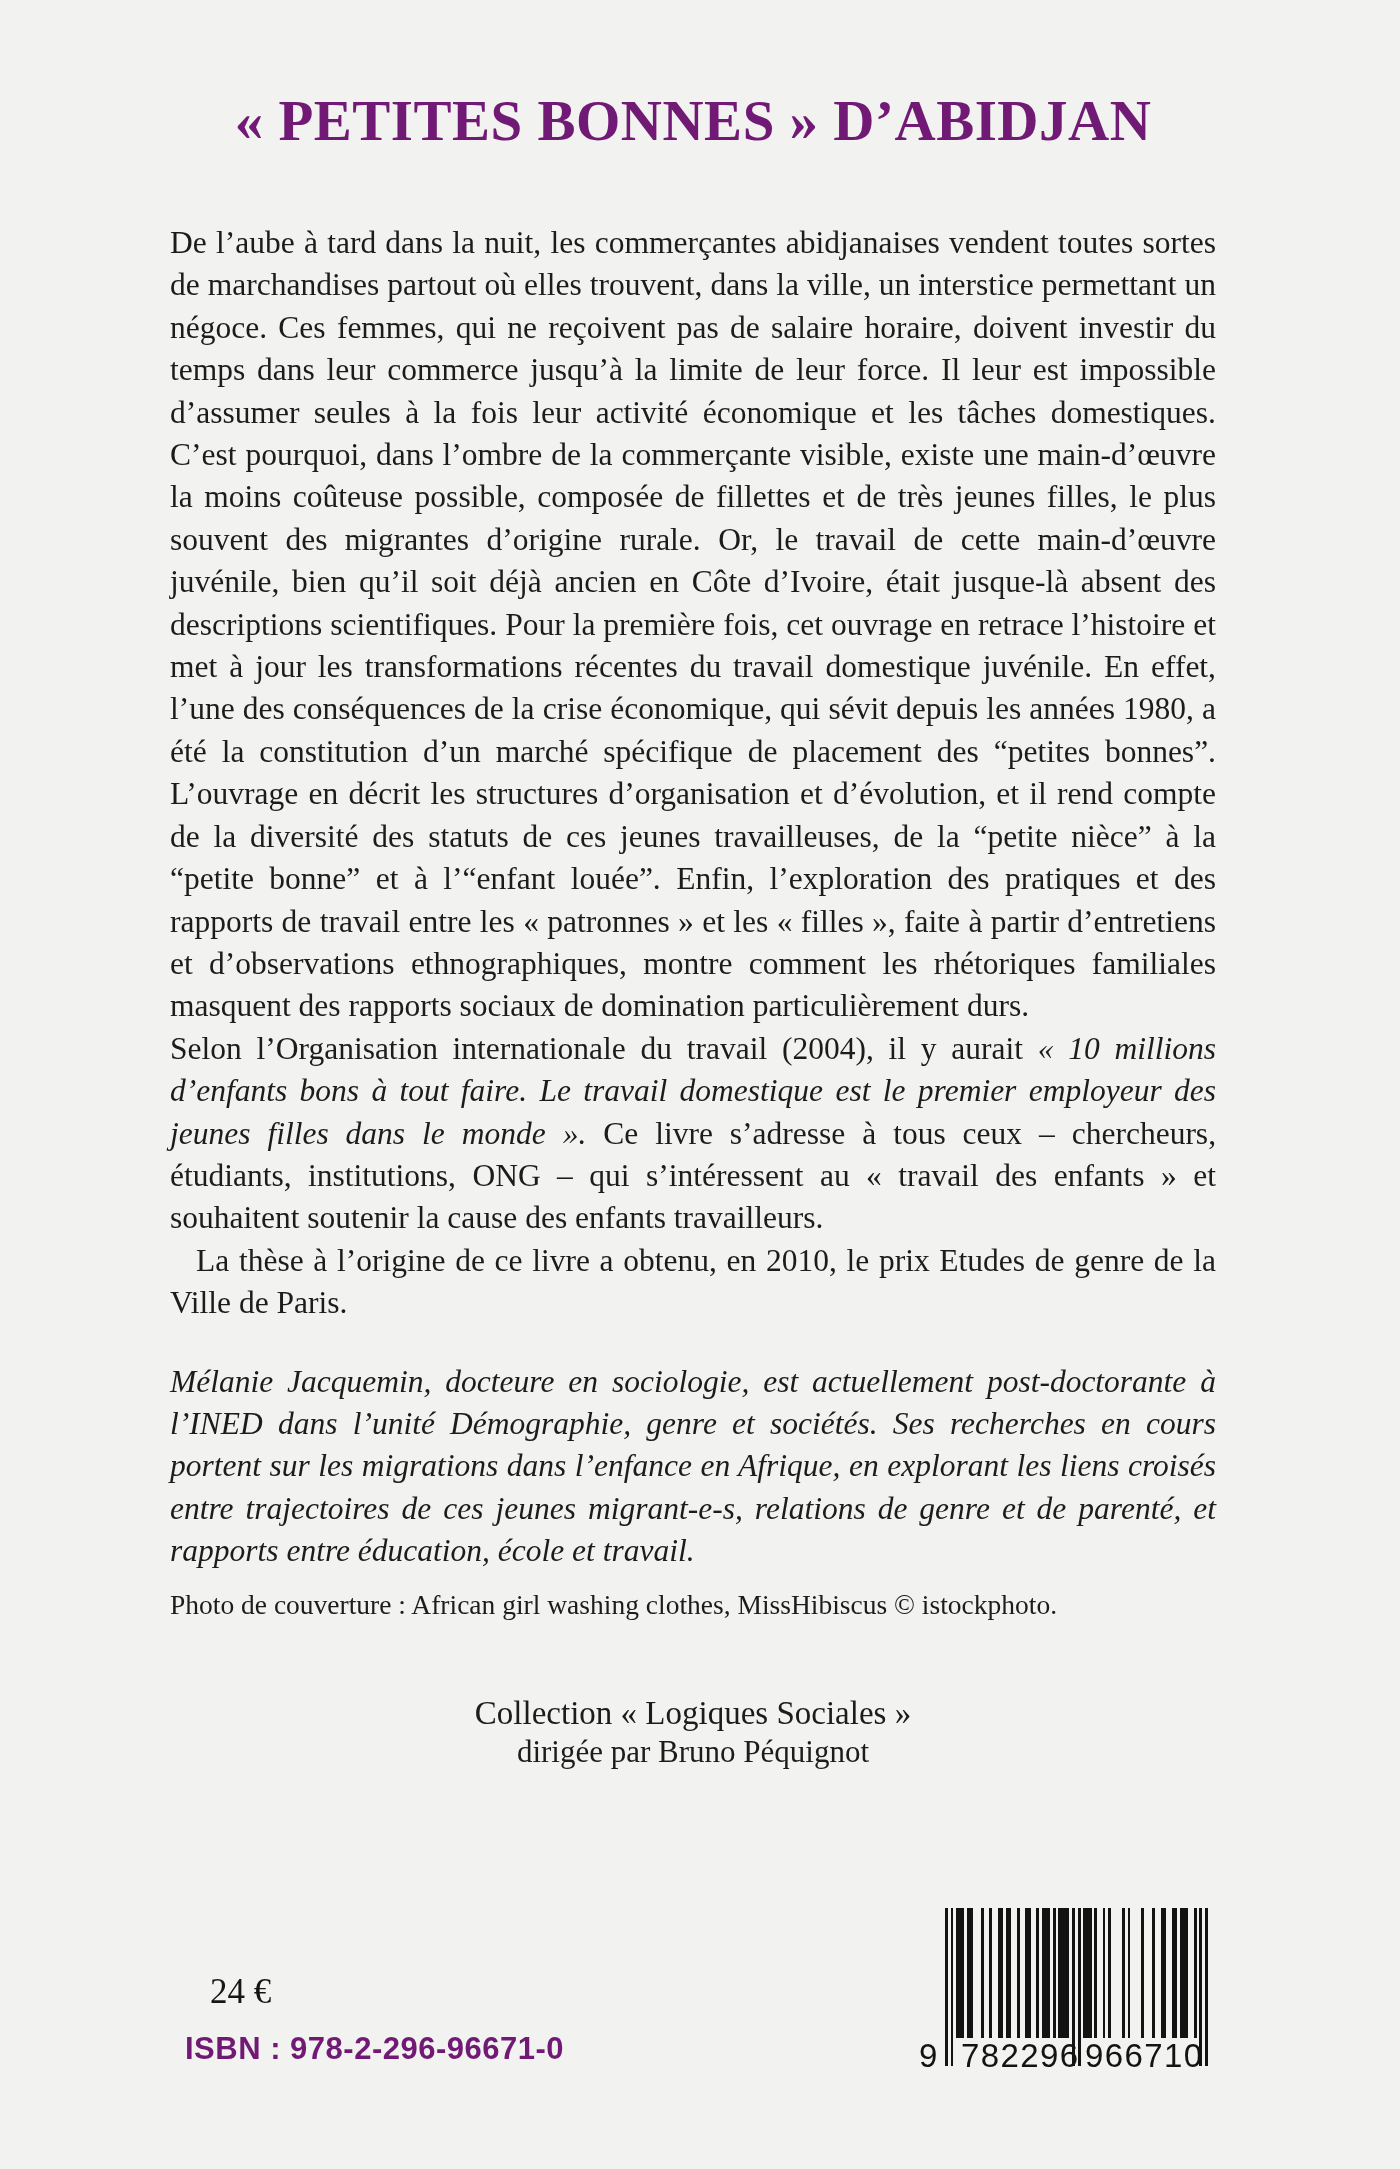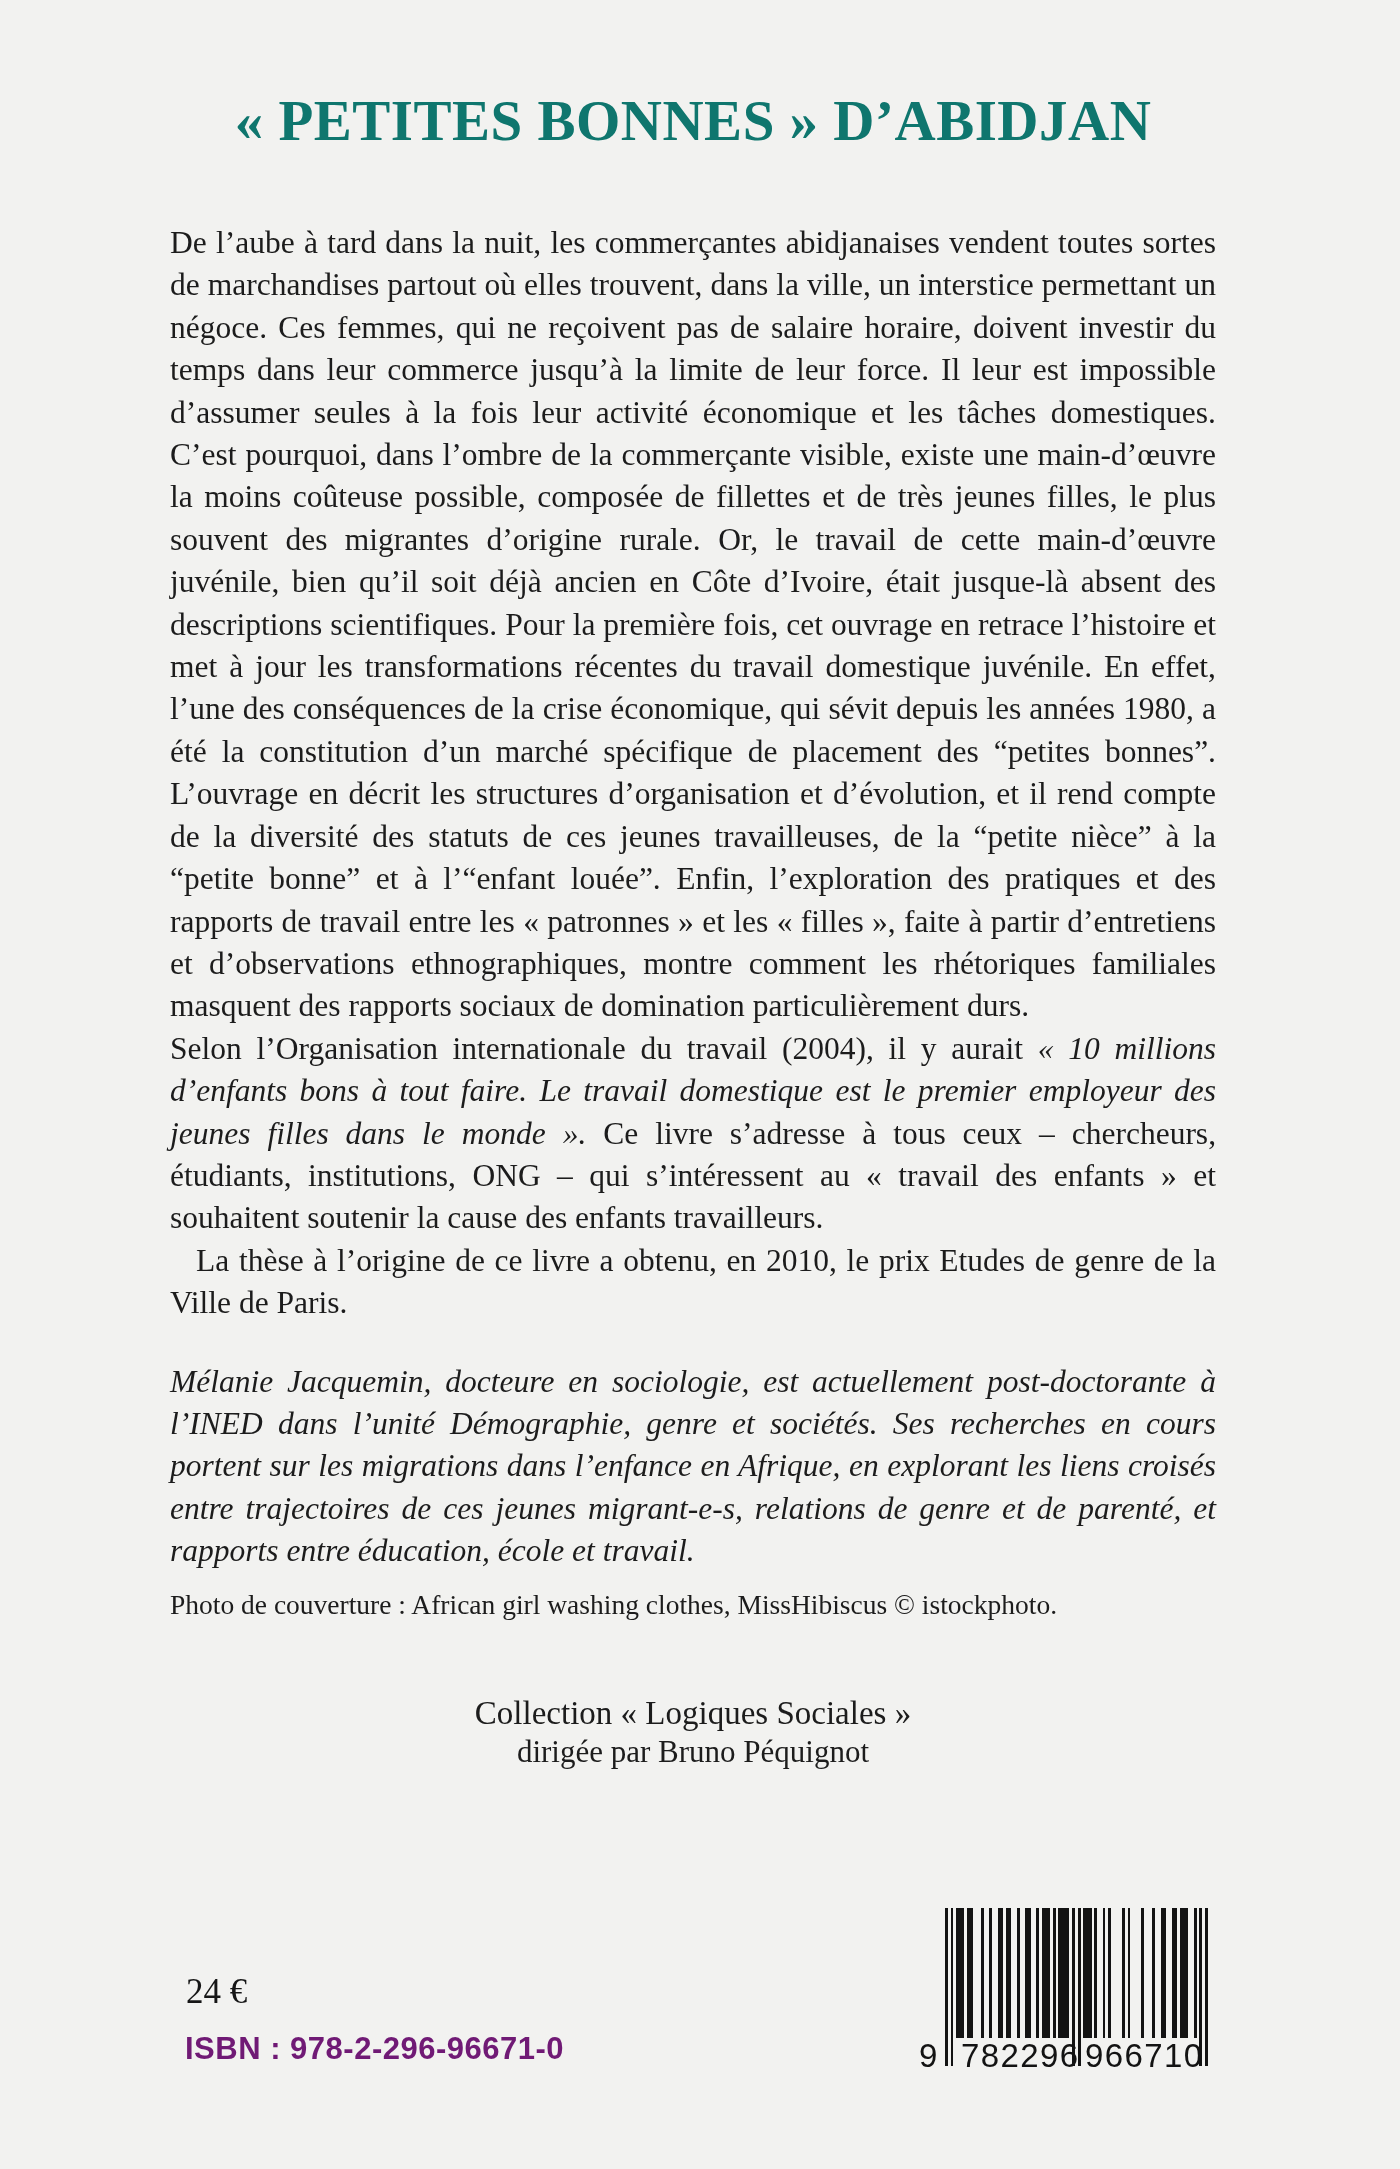--- a/index.html
+++ b/index.html
@@ -18,21 +18,21 @@
     width:1046px;
   }
   .title{
     margin:0 0 70px 0;
     text-align:center;
     font-size:57px;
     line-height:62px;
     font-weight:bold;
     letter-spacing:0.5px;
     white-space:nowrap;
-    color:#0f766e;
+    color:#701a75;
   }
   p.body{
     margin:0;
     font-size:31.5px;
     line-height:42.4px;
     text-align:justify;
     text-justify:inter-word;
   }
   p.prize{ text-indent:26px; }
   p.bio{ margin-top:36px; }
@@ -44,21 +44,21 @@
     font-size:27.5px;
     line-height:36px;
     text-align:left;
   }
   .collection{ margin-top:70px; text-align:center; }
   .collection-name{ font-size:33px; line-height:40px; font-weight:normal; }
   .collection-director{ font-size:31px; line-height:38px; }
 
   .price{
     position:absolute;
-    left:186px;top:1972px;
+    left:210px;top:1972px;
     font-size:35px;line-height:40px;
     color:#161616;
   }
   .isbn{
     position:absolute;
     left:185px;top:2030px;
     font-family:"Liberation Sans","DejaVu Sans",sans-serif;
     font-weight:bold;
     font-size:31px;line-height:38px;
     letter-spacing:0.5px;

